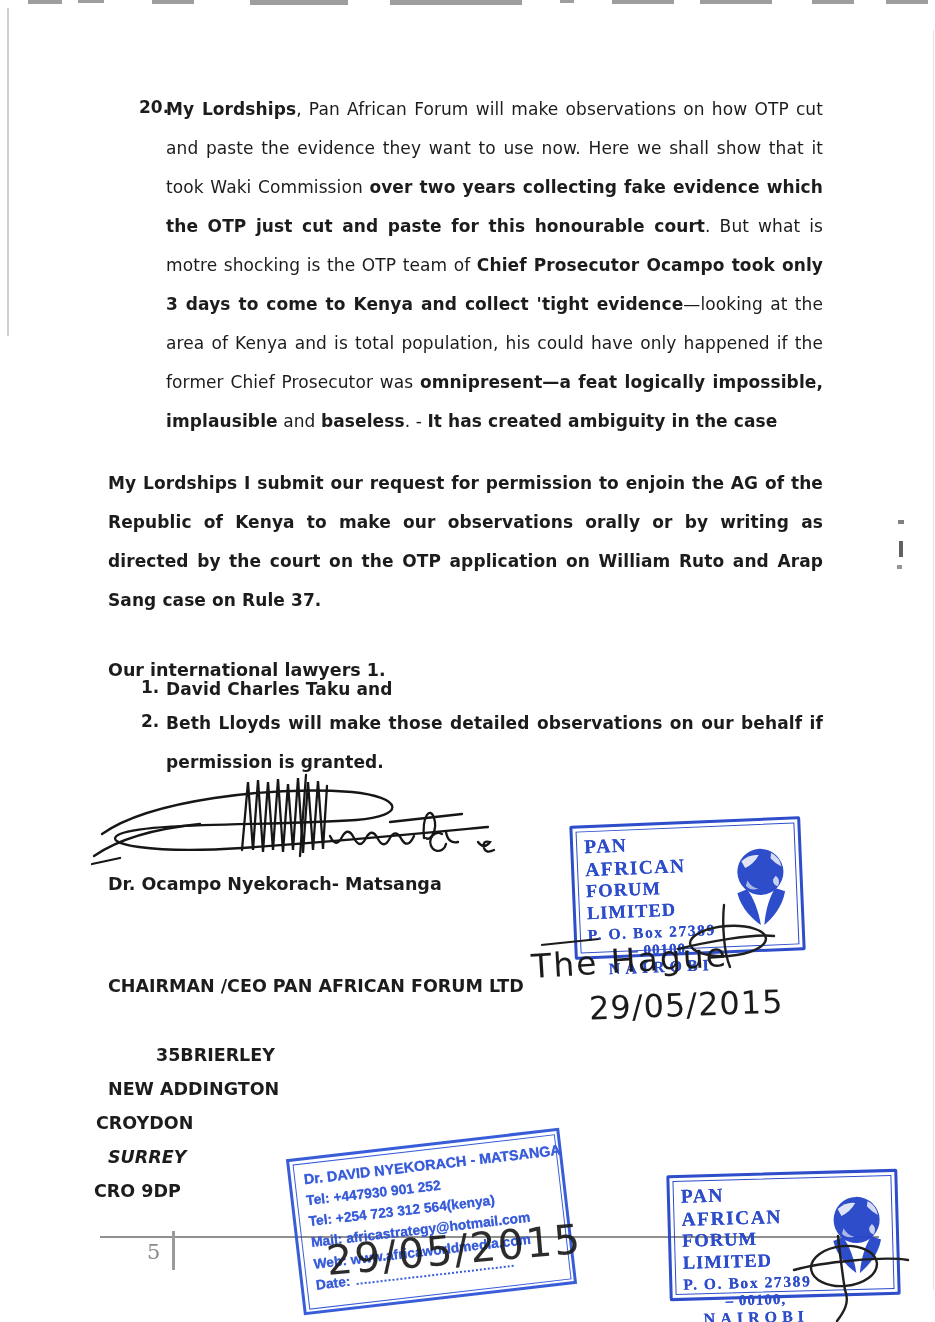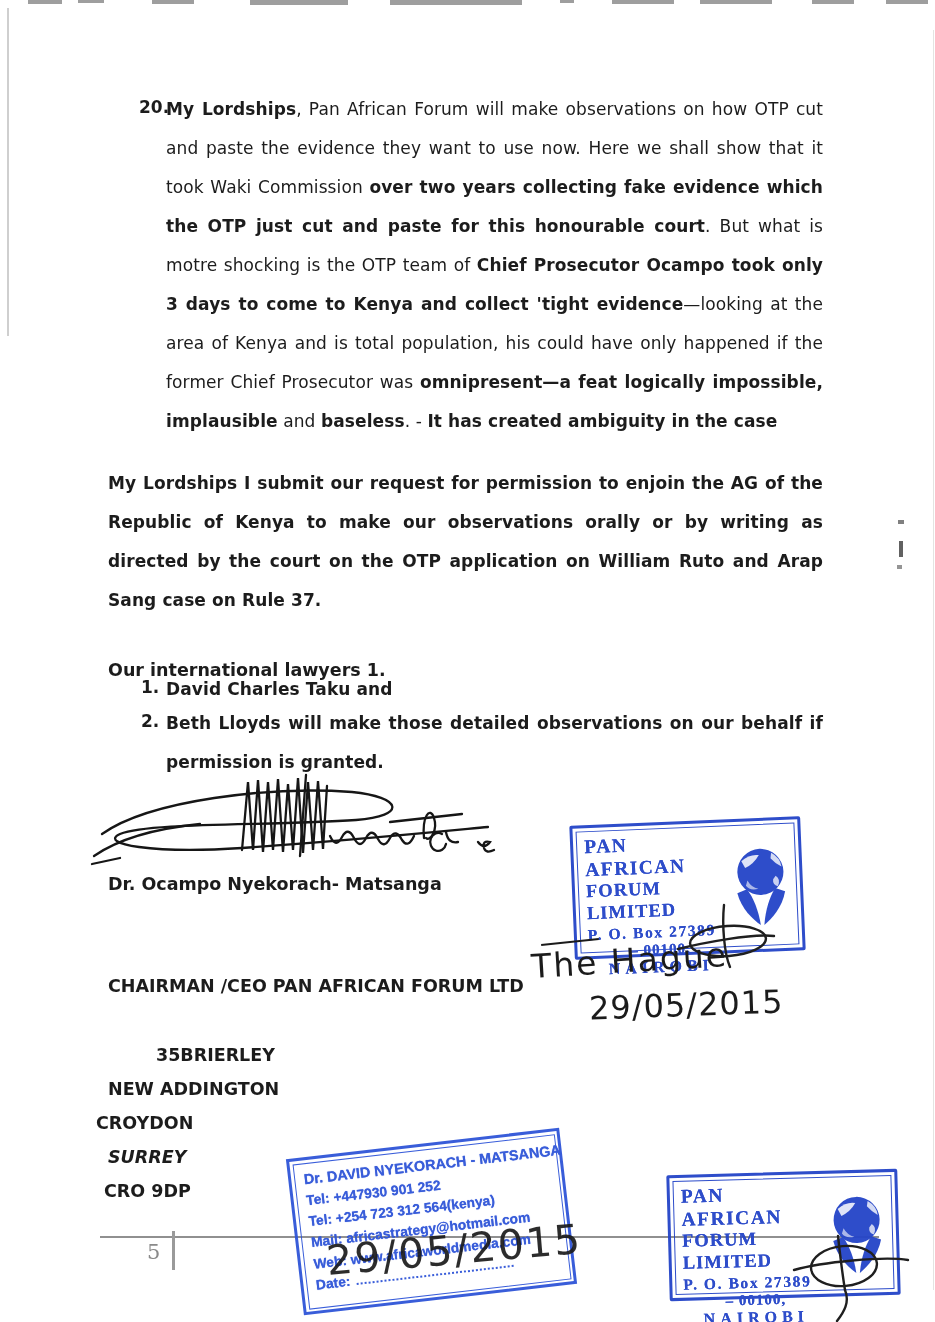--- a/index.html
+++ b/index.html
@@ -160,21 +160,21 @@
 
 <div class="hw hw-place">The Hague</div>
 <div class="hw-overline"></div>
 <div class="hw hw-date1">29/05/2015</div>
 
 <div class="heading-line" style="left:108px;top:976px;">CHAIRMAN /CEO PAN AFRICAN FORUM LTD</div>
 <div class="heading-line" style="left:108px;top:1045px;margin-left:48px;">35BRIERLEY</div>
 <div class="heading-line" style="left:108px;top:1079px;">NEW ADDINGTON</div>
 <div class="heading-line" style="left:96px;top:1113px;">CROYDON</div>
 <div class="heading-line" style="left:108px;top:1147px;font-style:italic;">SURREY</div>
-<div class="heading-line" style="left:104px;top:1181px;">CRO 9DP</div>
+<div class="heading-line" style="left:94px;top:1181px;">CRO 9DP</div>
 
 <div class="footer-rule"></div>
 <div class="footer-num">5</div>
 <div class="footer-bar"></div>
 
 <div class="contact-stamp">
   <div class="contact-inner">
     <div class="c-line first">Dr. DAVID NYEKORACH - MATSANGA</div>
     <div class="c-line">Tel: +447930 901 252</div>
     <div class="c-line">Tel: +254 723 312 564(kenya)</div>

